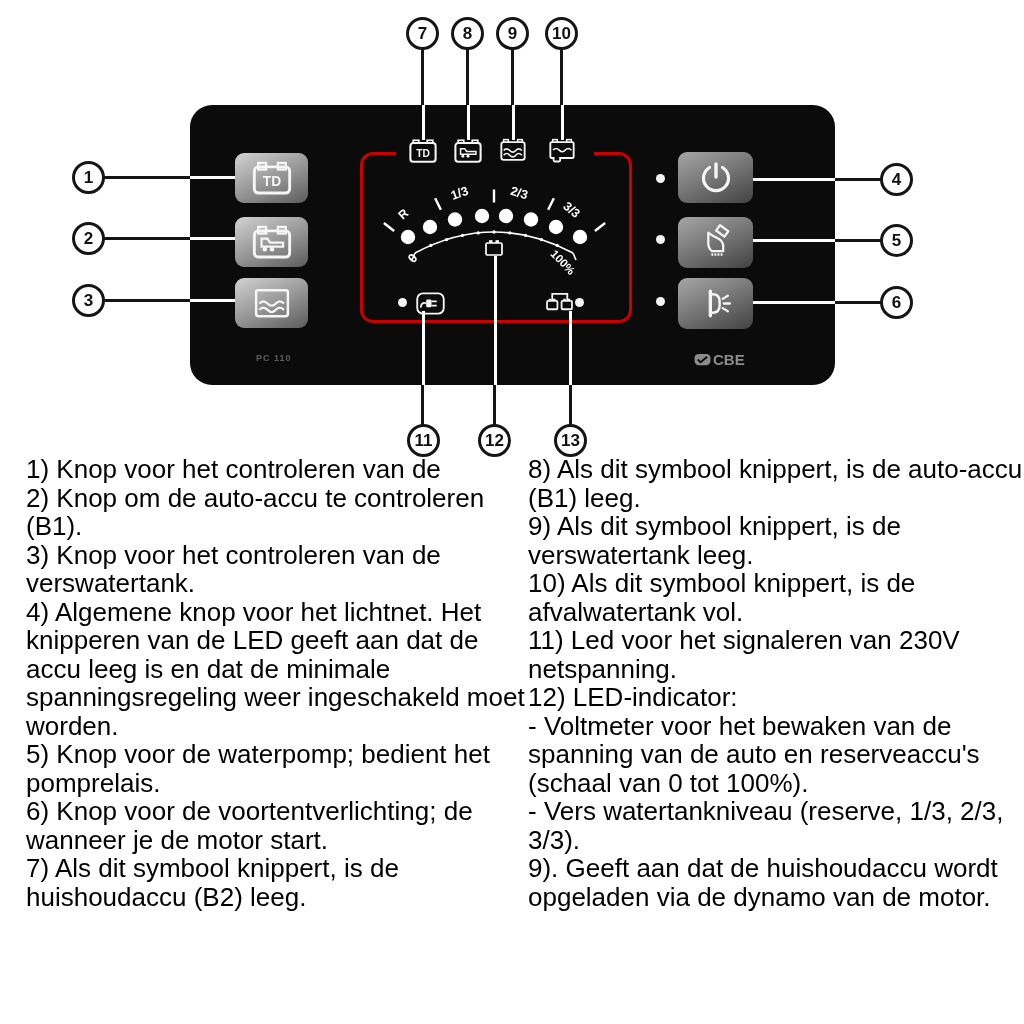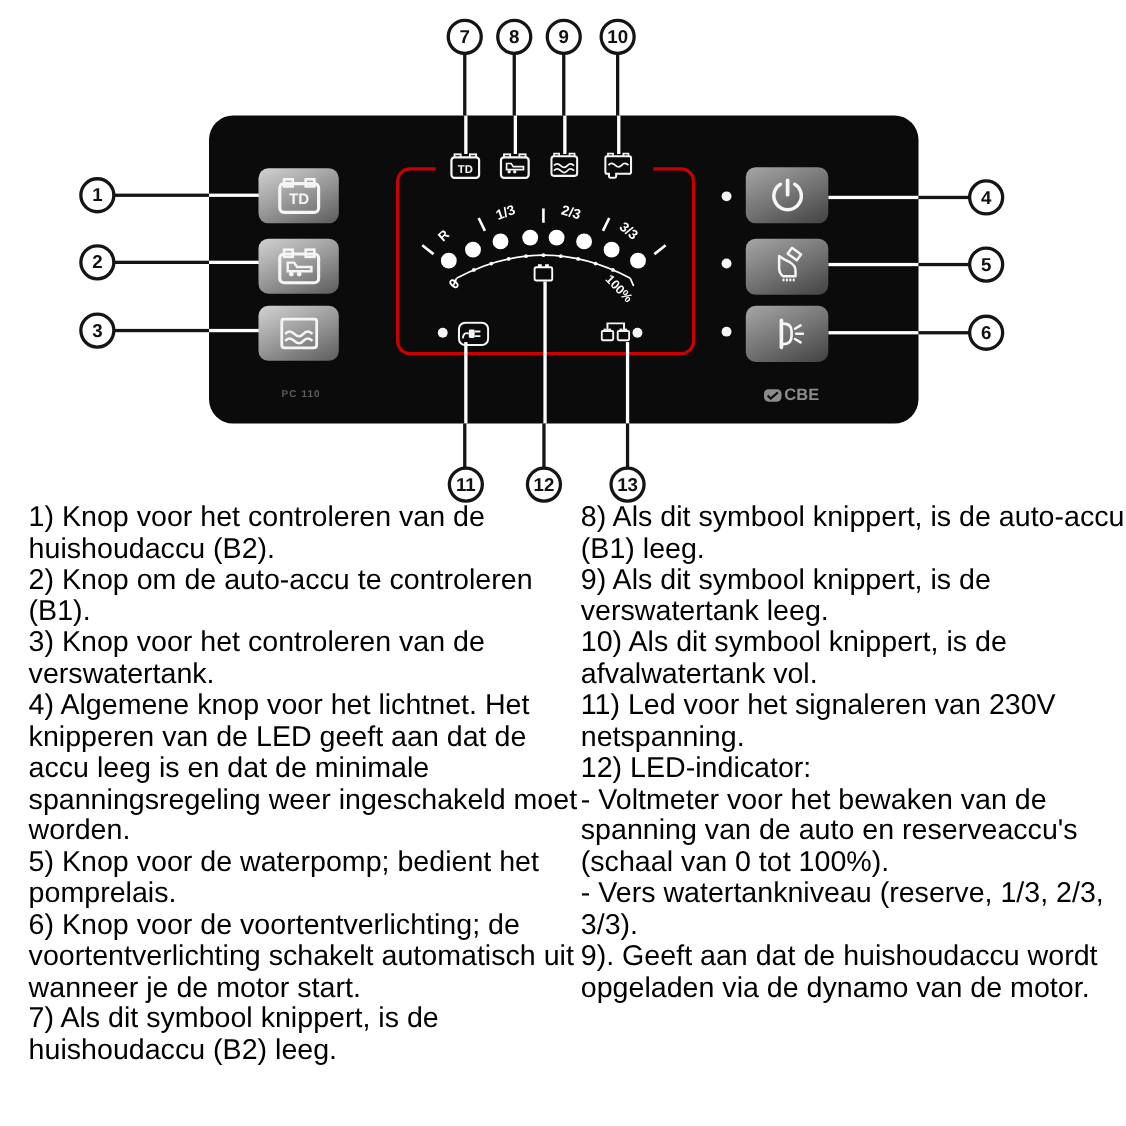--- a/index.html
+++ b/index.html
@@ -292,34 +292,32 @@
     </div>
   <div class="callout" style="left:478px;top:424px;">
       <span>12</span>
     </div>
   <div class="callout" style="left:554px;top:424px;align-items:center;">
       <span>13</span>
     </div>
 
   <div class="legend-col" style="left:26px;width:500px;">
     <div>1) Knop voor het controleren van de</div>
-    <div>huishoudaccu (B2).</div>
     <div>2) Knop om de auto-accu te controleren</div>
     <div>(B1).</div>
     <div>3) Knop voor het controleren van de</div>
     <div>verswatertank.</div>
     <div>4) Algemene knop voor het lichtnet. Het</div>
     <div>knipperen van de LED geeft aan dat de</div>
     <div>accu leeg is en dat de minimale</div>
     <div>spanningsregeling weer ingeschakeld moet</div>
     <div>worden.</div>
     <div>5) Knop voor de waterpomp; bedient het</div>
     <div>pomprelais.</div>
     <div>6) Knop voor de voortentverlichting; de</div>
-    <div>voortentverlichting schakelt automatisch uit</div>
     <div>wanneer je de motor start.</div>
     <div>7) Als dit symbool knippert, is de</div>
     <div>huishoudaccu (B2) leeg.</div>
   </div>
   <div class="legend-col" style="left:528px;width:492px;">
     <div>8) Als dit symbool knippert, is de auto-accu</div>
     <div>(B1) leeg.</div>
     <div>9) Als dit symbool knippert, is de</div>
     <div>verswatertank leeg.</div>
     <div>10) Als dit symbool knippert, is de</div>

